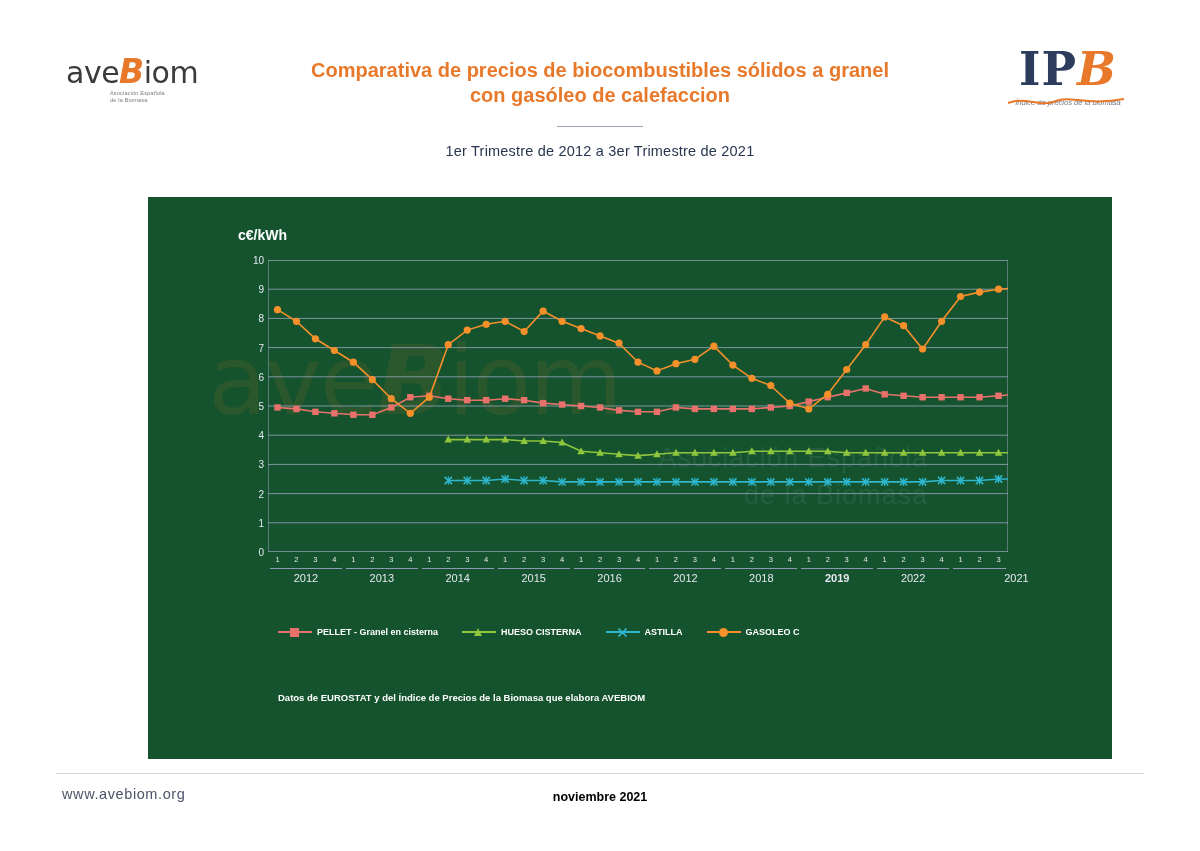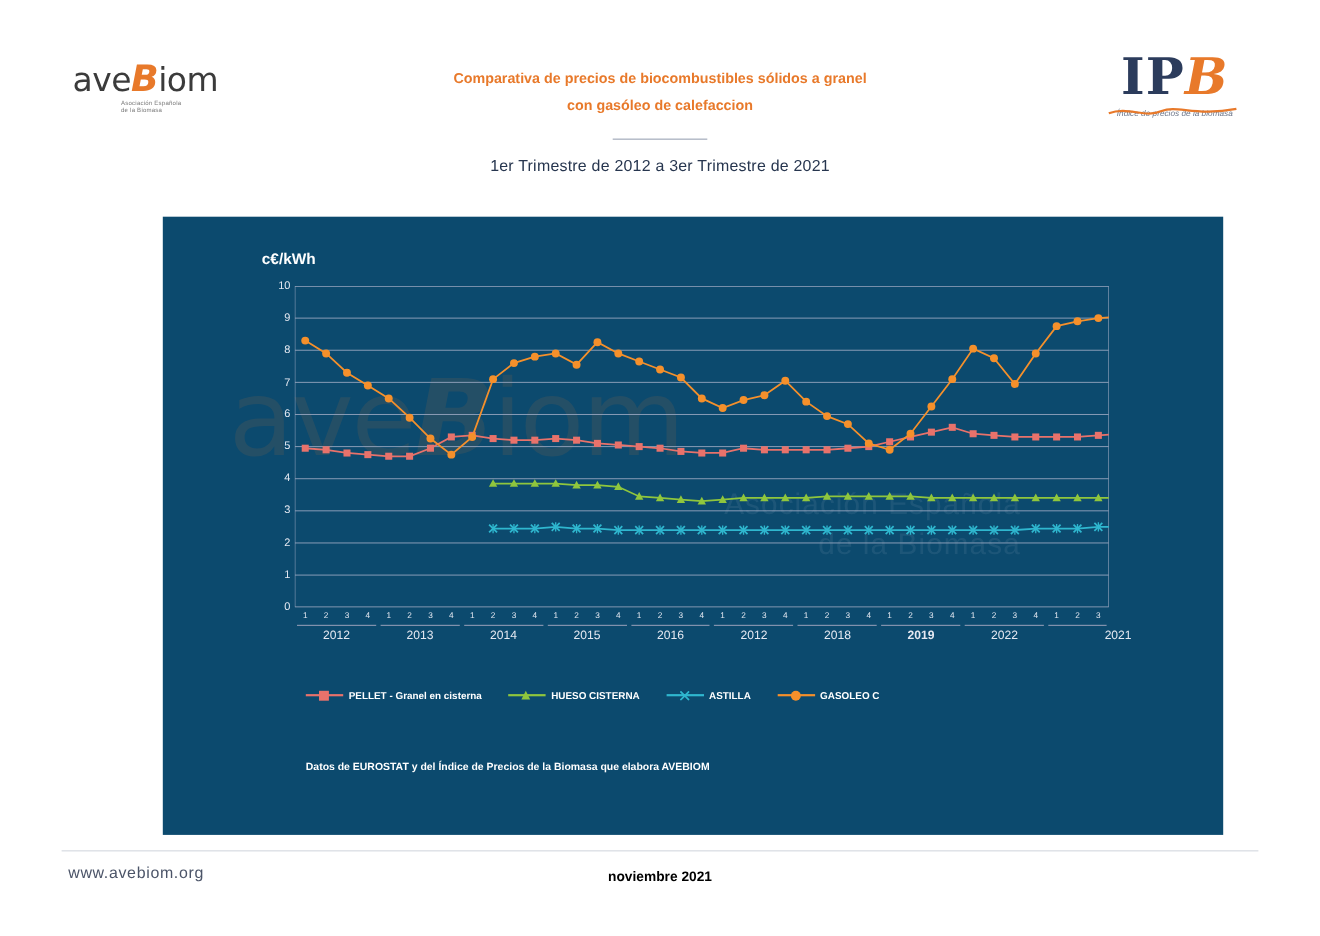--- a/index.html
+++ b/index.html
@@ -62,21 +62,21 @@
   .title-block {
     position: absolute;
     left: 300px;
     top: 58px;
     width: 600px;
     text-align: center;
   }
   .title-main {
     color: #e8792a;
     font-weight: bold;
-    font-size: 13px;
+    font-size: 20px;
     line-height: 25px;
     font-family: "Liberation Sans", sans-serif;
   }
   .title-rule {
     width: 86px;
     height: 1px;
     background: #9aa3b4;
     margin: 18px auto 0 auto;
   }
   .title-sub {
@@ -118,21 +118,21 @@
     width: 120px; height: 14px;
   }
 
   
   .panel {
     position: absolute;
     left: 148px;
     top: 197px;
     width: 964px;
     height: 562px;
-    background: #0c4a6e;
+    background: #14532d;
   }
   .unit-label {
     position: absolute;
     left: 90px;
     top: 30px;
     color: #ffffff;
     font-weight: bold;
     font-size: 14px;
   }
   .watermark {

